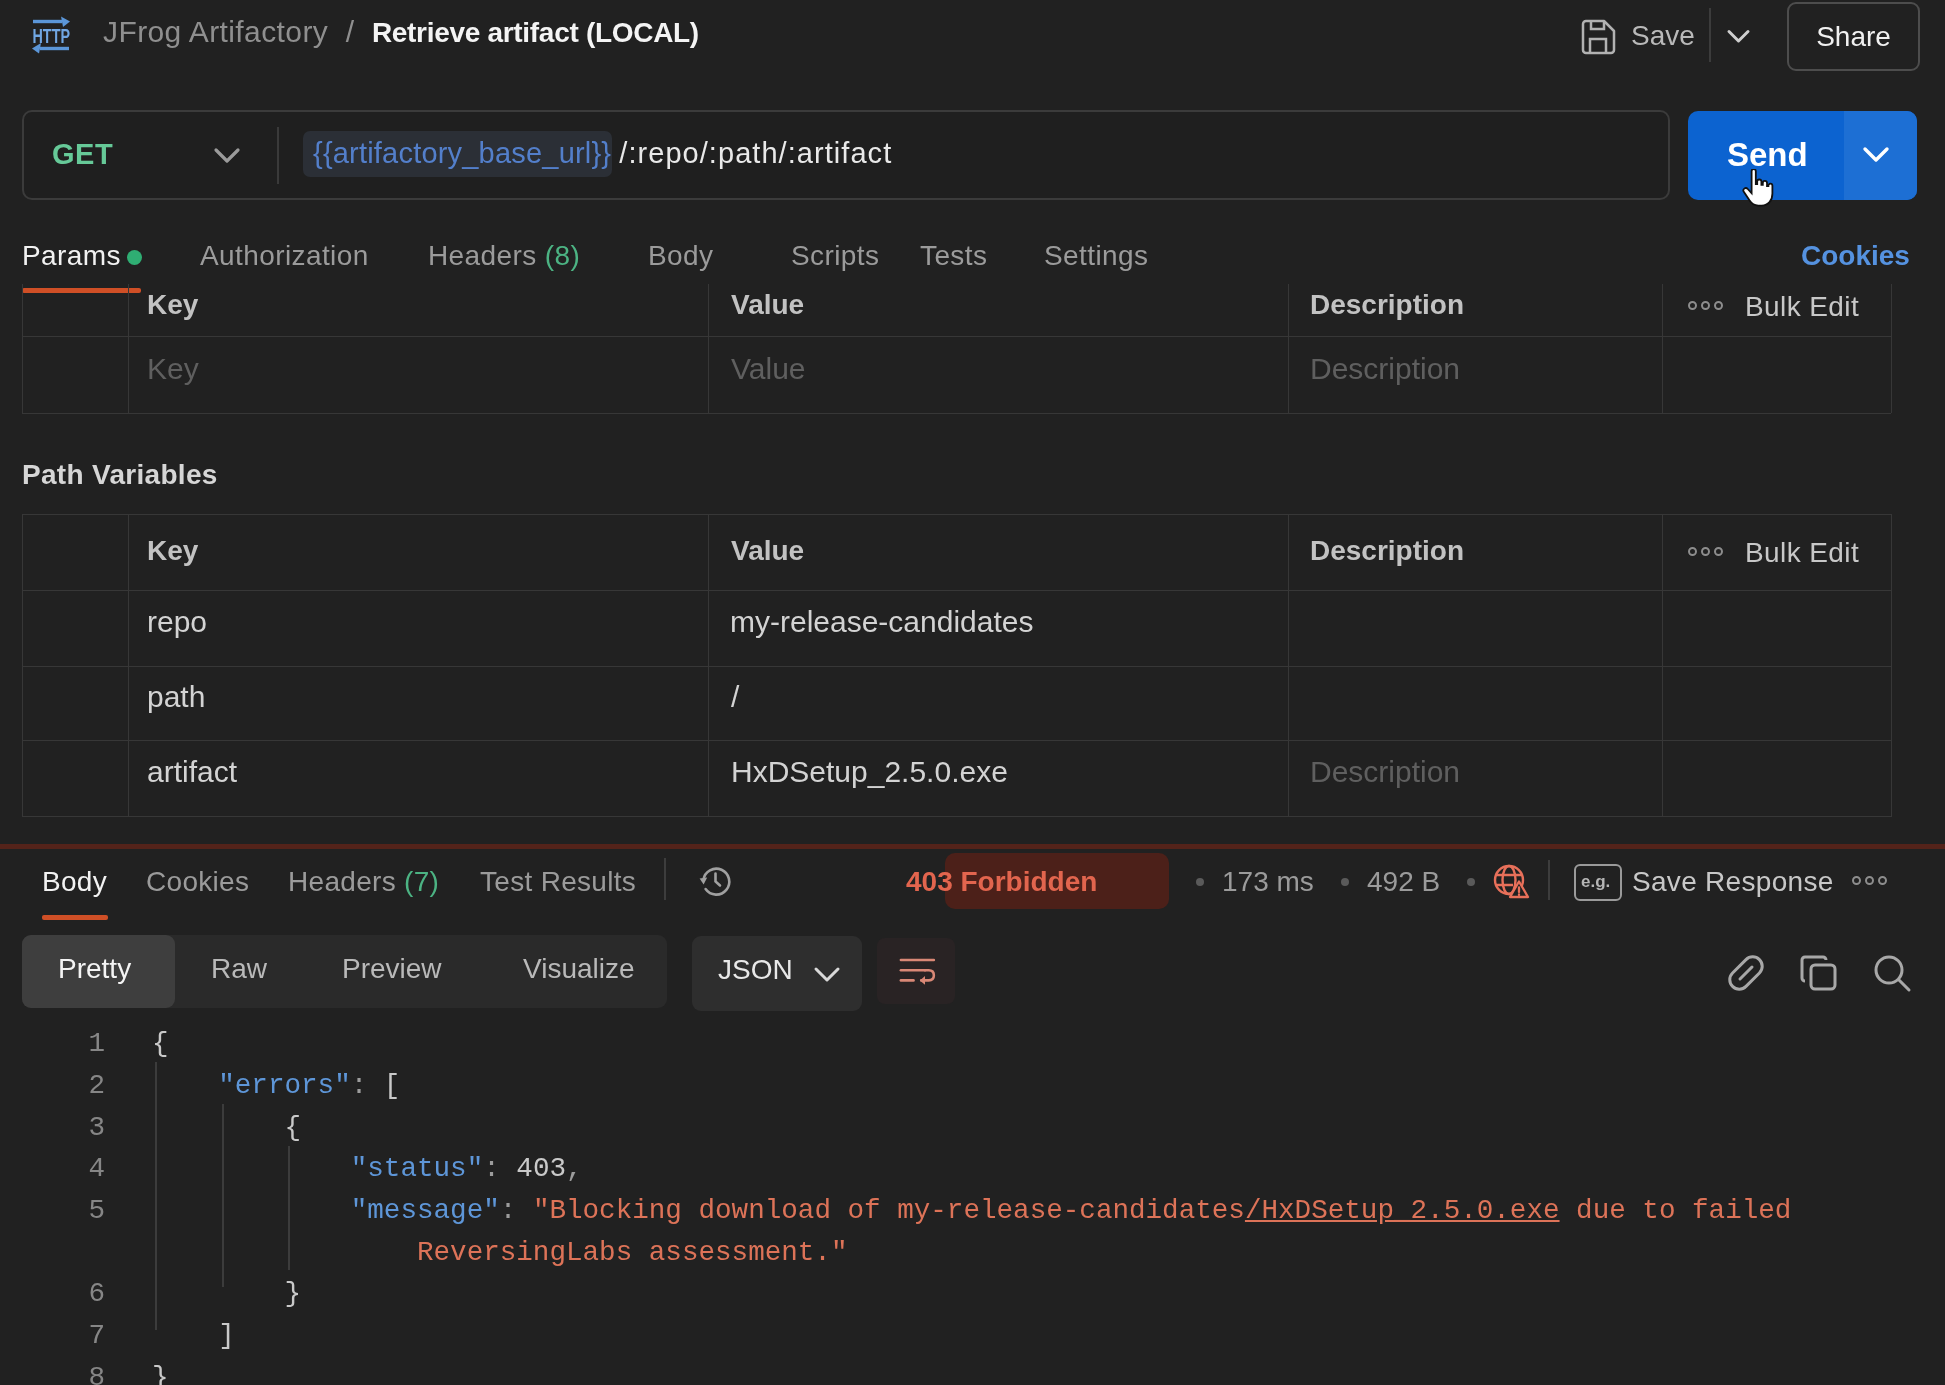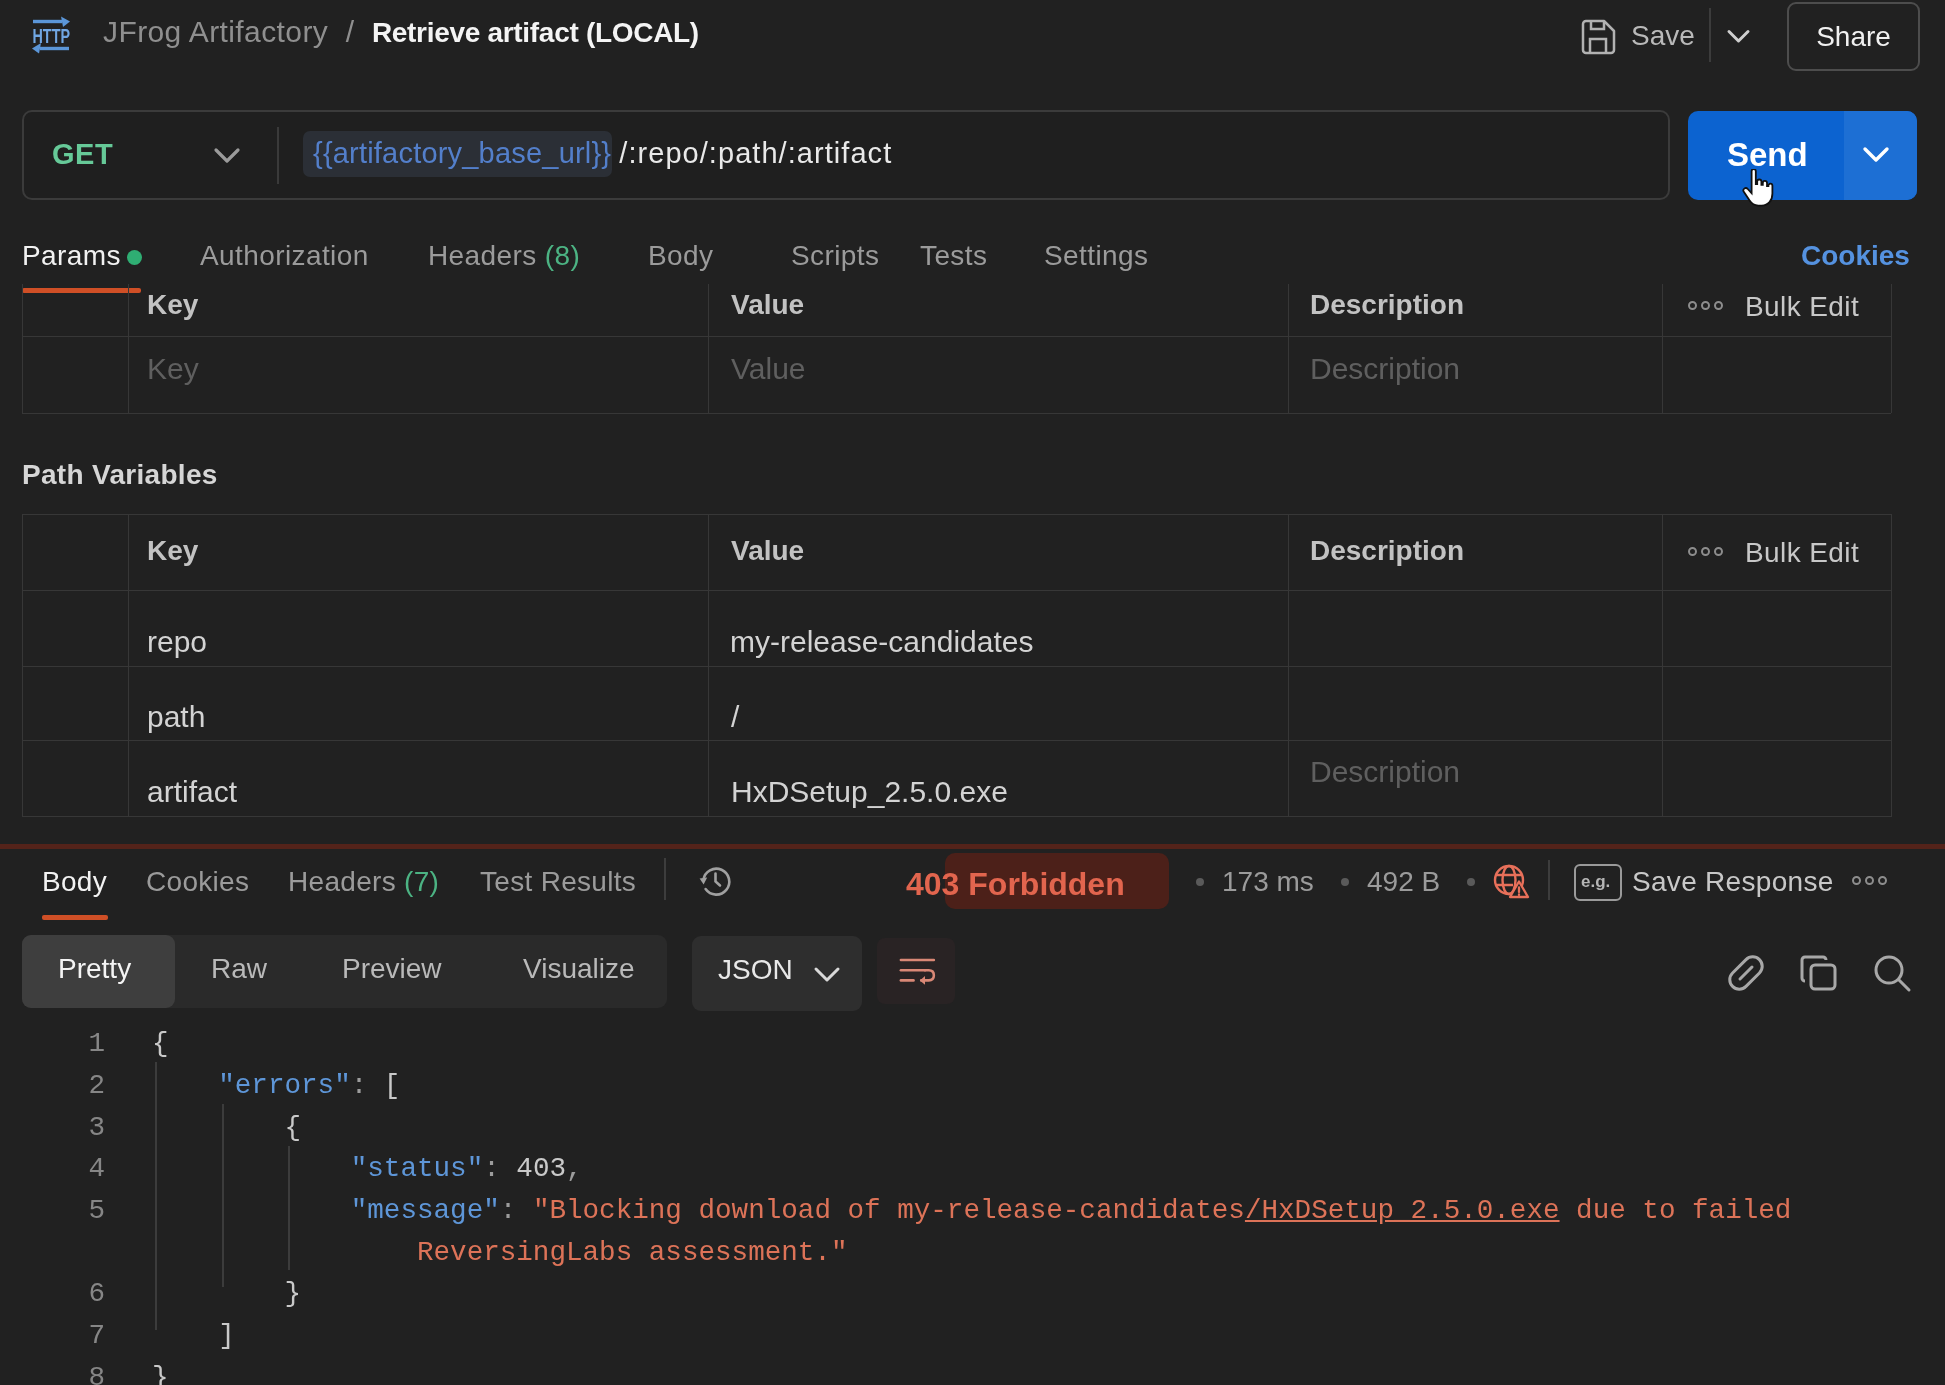--- a/index.html
+++ b/index.html
@@ -53,38 +53,38 @@
   .rtab { position:absolute; top:240px; font-size:28px; color:#9b9b9b; letter-spacing:0.4px; }
   #tabParams { color:#f2f2f2; }
   #pdot { left:127px; top:250px; width:15px; height:15px; border-radius:50%; background:#2fae73; }
   #cookies { left:1801px; top:240px; font-size:28px; font-weight:700; color:#5592e0; }
   #underline1 { left:22px; top:288px; width:119px; height:5px; background:#cf4f26; border-radius:2px; }
 
   
   .vline { position:absolute; width:1px; background:#373737; }
   .hline { position:absolute; height:1px; background:#373737; }
   .thead { position:absolute; font-size:28px; font-weight:700; color:#c2c2c2; }
-  .tdata { position:absolute; font-size:30px; color:#d3d3d3;margin-top:20px; }
+  .tdata { position:absolute; font-size:30px; color:#d3d3d3; }
   .tph   { position:absolute; font-size:30px; color:#5f5f5f; }
   .dots3 { position:absolute; width:36px; height:10px; }
   .dots3 i { position:absolute; top:0; width:9px; height:9px; border:2px solid #8d8d8d; border-radius:50%; }
   .dots3 i:nth-child(1){left:0;} .dots3 i:nth-child(2){left:13px;} .dots3 i:nth-child(3){left:26px;}
   .bulk { position:absolute; font-size:28px; color:#c8c8c8; letter-spacing:0.4px; }
 
   #pathvars { left:22px; top:459px; font-size:28px; font-weight:700; color:#d6d6d6; letter-spacing:0.3px; }
 
   
   #rdiv { left:0; top:844px; width:1945px; height:5px; background:#54231a; }
 
   
   .btab { position:absolute; top:866px; font-size:28px; color:#9b9b9b; letter-spacing:0.3px; }
   #underline2 { left:42px; top:915px; width:66px; height:5px; background:#cf4f26; border-radius:2px; }
   #rsep1 { left:664px; top:858px; width:2px; height:42px; background:#3d3d3d; }
   #badge { left:945px; top:853px; width:224px; height:56px; background:#4c2019; border-radius:10px; }
-  #badgetxt { left:906px; top:866px; font-size:32px; font-weight:700; color:#e2654e; }
+  #badgetxt { left:906px; top:866px; font-size:28px; font-weight:700; color:#e2654e; }
   .mdot { position:absolute; width:8px; height:8px; border-radius:50%; background:#5a5a5a; }
   #rsep2 { left:1548px; top:860px; width:2px; height:40px; background:#3d3d3d; }
   #egbox { left:1574px; top:864px; width:48px; height:37px; border:2px solid #9a9a9a; border-radius:6px; }
   #egtxt { left:1581px; top:872px; font-size:17px; font-weight:700; color:#b5b5b5; }
 
   
   #segwrap { left:22px; top:935px; width:645px; height:73px; background:#2a2a2a; border-radius:9px; }
   #segsel  { left:22px; top:935px; width:153px; height:73px; background:#3e3e3e; border-radius:9px; }
   .seglbl  { position:absolute; top:953px; font-size:28px; color:#b9b9b9; }
   #jsonbtn { left:692px; top:936px; width:170px; height:75px; background:#2e2e2e; border-radius:9px; }

